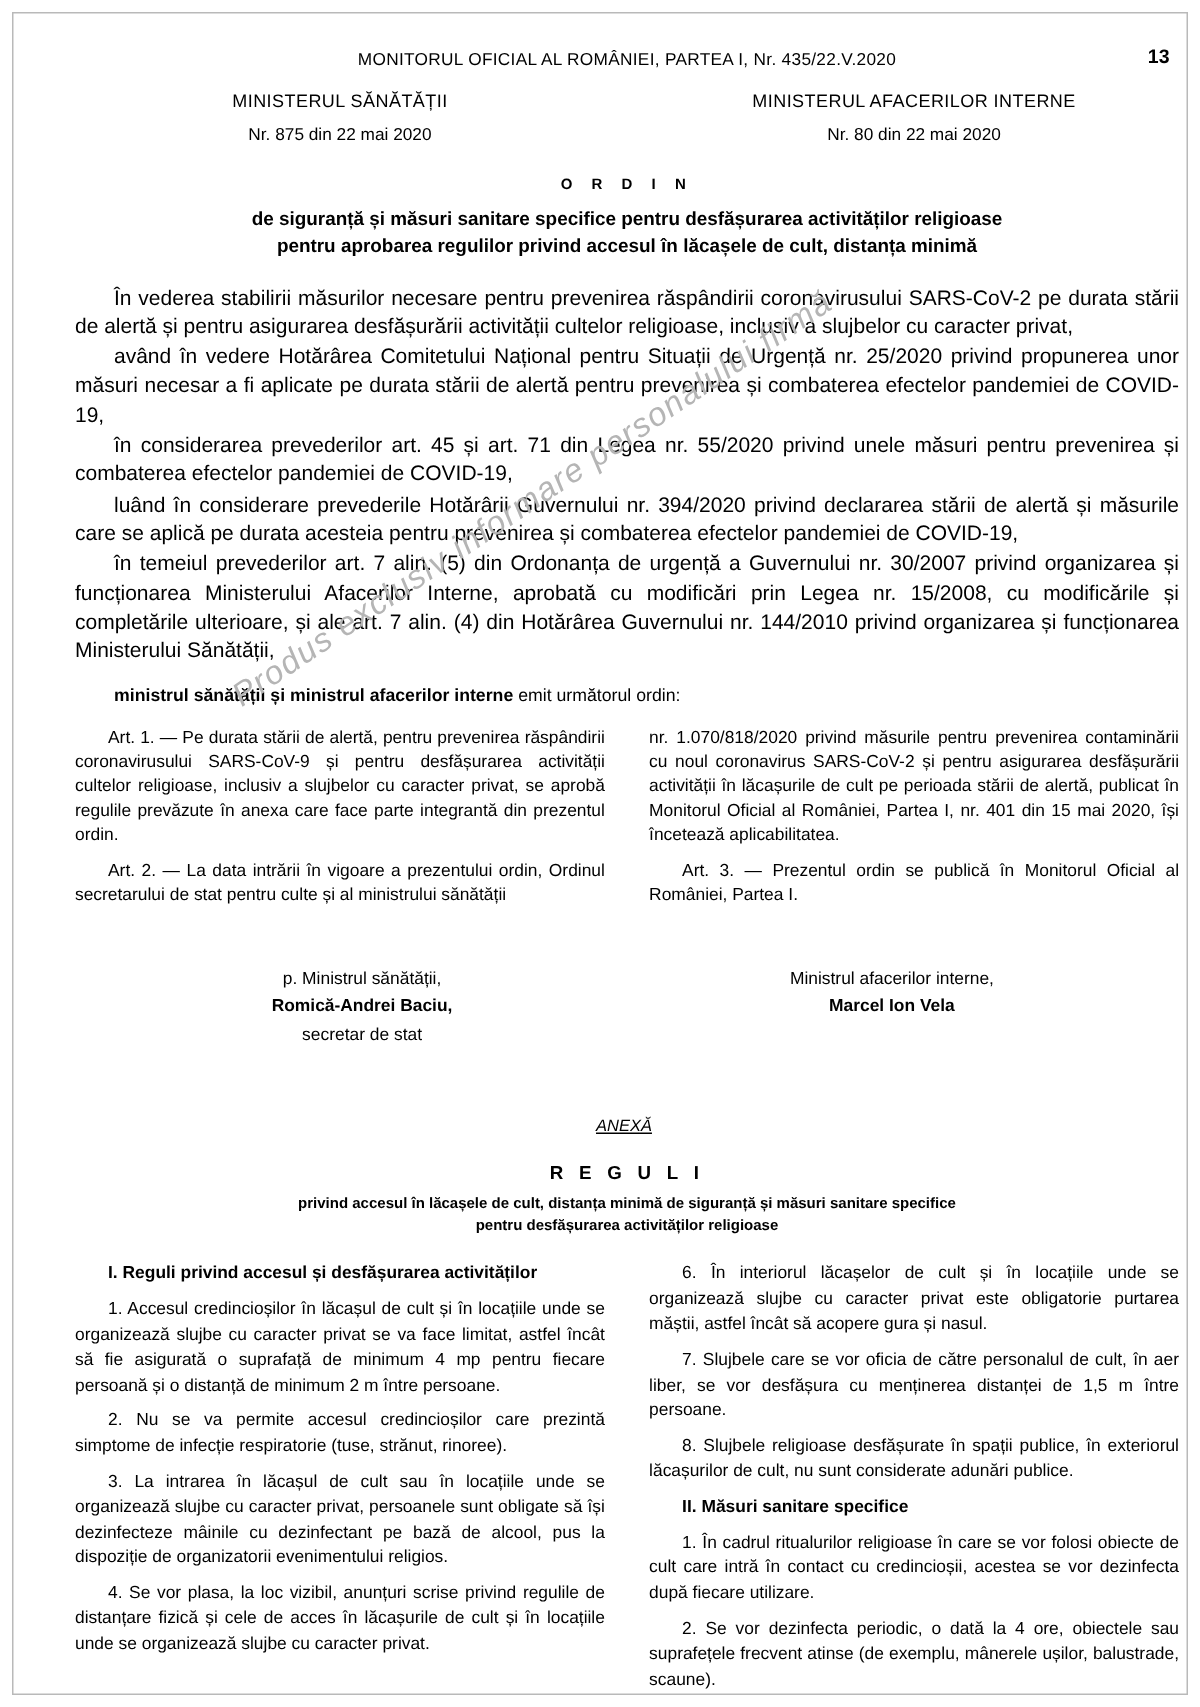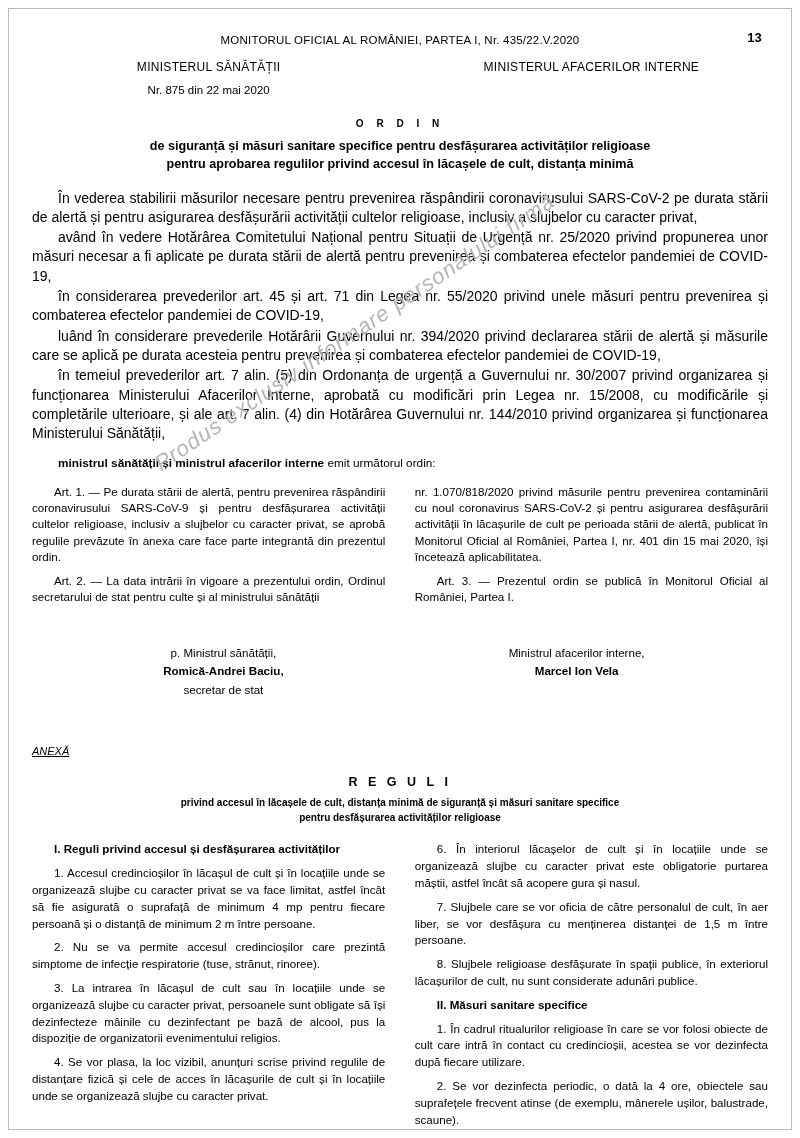--- a/index.html
+++ b/index.html
@@ -24,21 +24,21 @@
     position: absolute;
     left: 8px;
     top: 8px;
     width: 784px;
     height: 1122px;
     border: 1px solid #b9b9b9;
     box-sizing: border-box;
   }
   .content {
     position: absolute;
-    left: 32px;
+    left: 50px;
     top: 34px;
     width: 736px;
     box-sizing: border-box;
   }
   .running-head {
     position: relative;
     text-align: center;
     font-size: 11.5px;
     letter-spacing: 0.2px;
     color: #000;
@@ -125,21 +125,21 @@
     margin-top: 38px;
     font-size: 11.6px;
   }
   .signatures .col {
     width: 48%;
     text-align: center;
     line-height: 1.6;
   }
   .signatures .bold { font-weight: bold; }
   .anexa-label {
-    text-align: left;
+    text-align: center;
     font-size: 11px;
     font-style: italic;
     margin-top: 46px;
     text-decoration: underline;
     padding-right: 4px;
   }
   .reguli-title {
     text-align: center;
     margin-top: 18px;
     font-size: 12.5px;
@@ -197,20 +197,21 @@
       <span class="page-number">13</span>
     </div>
 
     <div class="ministries">
       <div class="col">
         <div class="name">MINISTERUL SĂNĂTĂȚII</div>
         <div class="num">Nr. 875 din 22 mai 2020</div>
       </div>
       <div class="col">
         <div class="name">MINISTERUL AFACERILOR INTERNE</div>
+        <div class="num">Nr. 80 din 22 mai 2020</div>
       </div>
     </div>
 
     <div class="ordin-title">O R D I N</div>
     <div class="ordin-sub">
       <div>de siguranță și măsuri sanitare specifice pentru desfășurarea activităților religioase</div>
       <div>pentru aprobarea regulilor privind accesul în lăcașele de cult, distanța minimă</div>
     </div>
 
     <div class="preamble">

